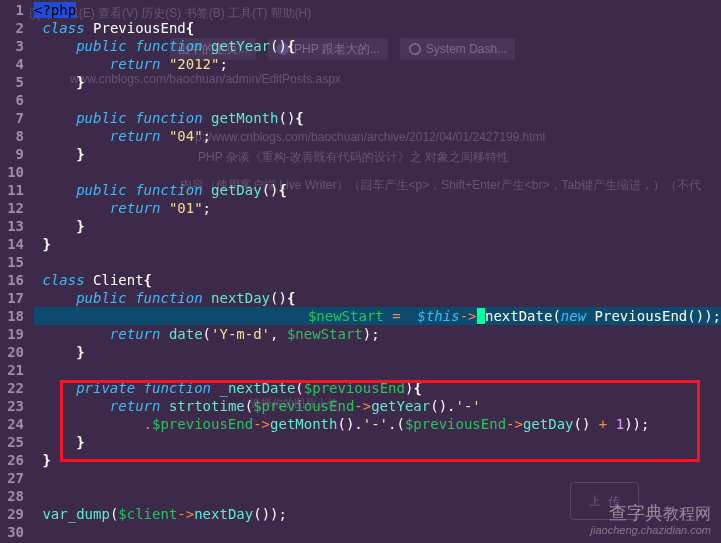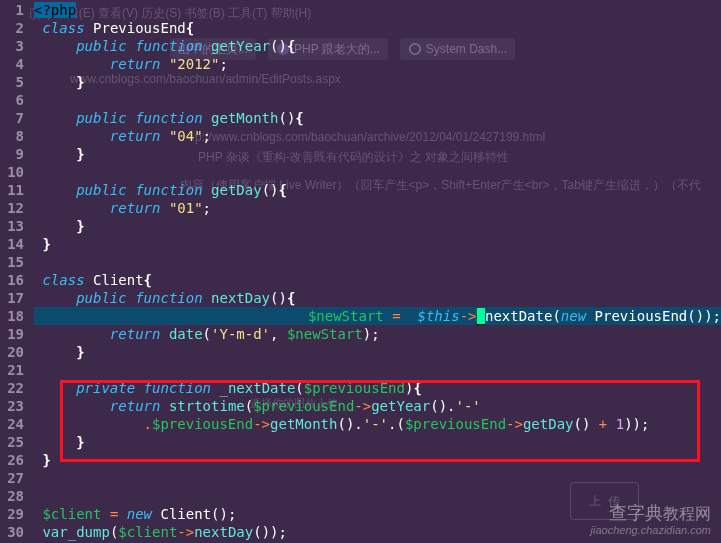--- a/index.html
+++ b/index.html
@@ -159,21 +159,21 @@
       <div class="ln">23</div>
       <div class="ln">24</div>
       <div class="ln">25</div>
     <div class="ln">26</div>
       <div class="ln">27</div>
       <div class="ln">28</div>
       <div class="ln">29</div>
       <div class="ln">30</div>
   </div>
   <div class="code">
-    <div class="line"><span class="tag" style="background:#0369a1;color:#000">&lt;?php</span></div>
+    <div class="line"><span class="tag" style="background:#1d4ed8;color:#000">&lt;?php</span></div>
     <div class="line"> <span class="kw">class</span> <span class="pl">PreviousEnd</span><span class="br">{</span></div>
     <div class="line">     <span class="kw">public</span> <span class="kw">function</span> <span class="fn">getYear</span><span class="pun">()</span><span class="br">{</span></div>
     <div class="line">         <span class="kw">return</span> <span class="str">"2012"</span><span class="pun">;</span></div>
     <div class="line">     <span class="br">}</span></div>
     <div class="line"></div>
     <div class="line">     <span class="kw">public</span> <span class="kw">function</span> <span class="fn">getMonth</span><span class="pun">()</span><span class="br">{</span></div>
     <div class="line">         <span class="kw">return</span> <span class="str">"04"</span><span class="pun">;</span></div>
     <div class="line">     <span class="br">}</span></div>
     <div class="line"></div>
     <div class="line">     <span class="kw">public</span> <span class="kw">function</span> <span class="fn">getDay</span><span class="pun">()</span><span class="br">{</span></div>
@@ -187,21 +187,20 @@
     <div class="line">         <span class="kw">return</span> <span class="fn">date</span><span class="pun">(</span><span class="str">'Y-m-d'</span><span class="pun">,</span> <span class="var">$newStart</span><span class="pun">);</span></div>
     <div class="line">     <span class="br">}</span></div>
     <div class="line"></div>
     <div class="line">     <span class="kw">private</span> <span class="kw">function</span> <span class="fn">_nextDate</span><span class="pun">(</span><span class="var">$previousEnd</span><span class="pun">)</span><span class="br">{</span></div>
     <div class="line">         <span class="kw">return</span> <span class="fn">strtotime</span><span class="pun">(</span><span class="var">$previousEnd</span><span class="op">-&gt;</span><span class="fn">getYear</span><span class="pun">().</span><span class="str">'-'</span></div>
     <div class="line">             <span class="op">.</span><span class="var">$previousEnd</span><span class="op">-&gt;</span><span class="fn">getMonth</span><span class="pun">().</span><span class="str">'-'</span><span class="pun">.(</span><span class="var">$previousEnd</span><span class="op">-&gt;</span><span class="fn">getDay</span><span class="pun">()</span> <span class="op">+</span> <span class="op" style="color:#d8a6ff">1</span><span class="pun">));</span></div>
     <div class="line">     <span class="br">}</span></div>
     <div class="line"> <span class="br">}</span></div>
     <div class="line"></div>
     <div class="line"></div>
-    <div class="line"> <span class="var">$client</span> <span class="op">=</span> <span class="kw">new</span> <span class="pl">Client</span><span class="pun">();</span></div>
     <div class="line"> <span class="fn">var_dump</span><span class="pun">(</span><span class="var">$client</span><span class="op">-&gt;</span><span class="fn">nextDay</span><span class="pun">());</span></div>
   </div>
 </div>
 
 <div class="highlight-box"></div>
 
 <div class="watermark1"><span>查字典</span><span style="font-size:16px">教程网</span></div>
 <div class="watermark2">jiaocheng.chazidian.com</div>
 
 </body></html>

